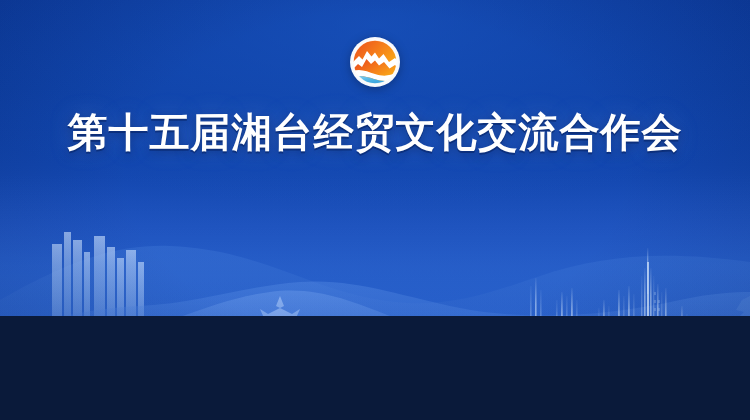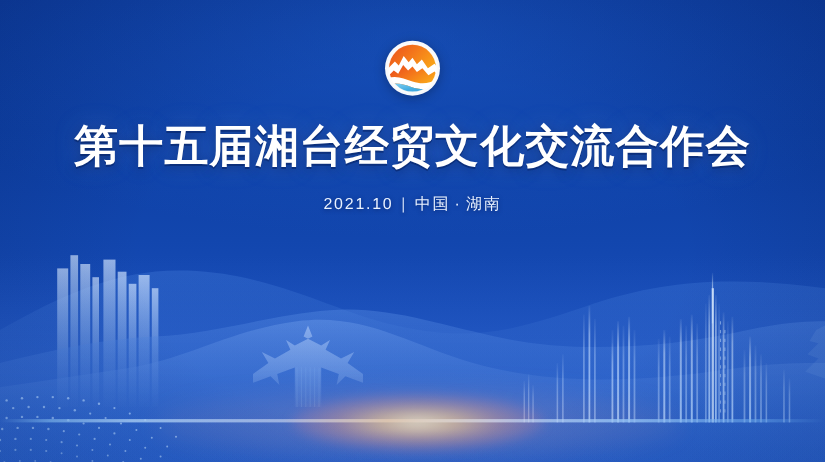--- a/index.html
+++ b/index.html
@@ -1,17 +1,17 @@
 <!DOCTYPE html>
 <html><head>
 <meta charset="utf-8">
 <style>
   html,body{margin:0;padding:0;background:#0a1a3a;}
   #stage{
-    position:relative;width:750px;height:420px;overflow:hidden;
+    position:relative;width:750px;height:316px;overflow:hidden;
     font-family:"Liberation Sans","DejaVu Sans",sans-serif;
     background:linear-gradient(180deg,#0b3a9e 0%,#0d3fa4 28%,#1246ae 52%,#1a4eba 72%,#1f56c2 88%,#2159c6 100%);
   }
 
   
   .haze{position:absolute;inset:0;pointer-events:none;}
   .haze-top{background:radial-gradient(ellipse 700px 260px at 50% 8%,rgba(30,92,200,.55),rgba(10,50,150,0) 70%);}
   .haze-vig{background:radial-gradient(ellipse 620px 400px at 50% 55%,rgba(255,255,255,0) 40%,rgba(4,22,72,.30) 100%);}
   .haze-bot{background:linear-gradient(180deg,rgba(255,255,255,0) 55%,rgba(70,130,230,.20) 84%,rgba(90,150,240,.10) 100%);}
 
@@ -369,18 +369,15 @@
                  C32,80 16,76 0,86 Z" fill="#ffffff"></path>
 
         <path d="M0,86 C16,76 32,80 50,86 C68,92 86,92 104,80 L104,104 L0,104 Z" fill="url(#waterGrad)"></path>
       </g>
       <circle cx="52" cy="52" r="44" fill="none" stroke="#ffffff" stroke-width="3" opacity="0.9"></circle>
     </svg>
   </div>
 
   <div class="titles" data-name="title-block">
     <div class="title-line" data-name="title-line-1">第十五届湘台经贸文化交流合作会</div>
-    <div class="subtitle" data-name="subtitle-line">
-      <span data-name="subtitle-date">2021.10</span><span class="sep" data-name="subtitle-separator">|</span><span data-name="subtitle-country">中国</span><span class="dot" data-name="subtitle-middot">·</span><span data-name="subtitle-province">湖南</span>
-    </div>
   </div>
 
 </div>
 
 </body></html>

